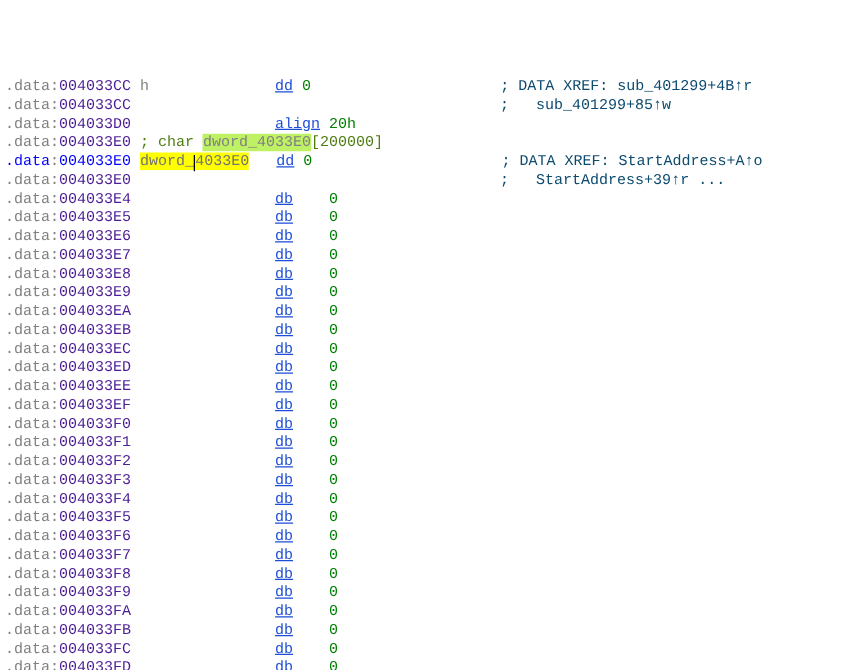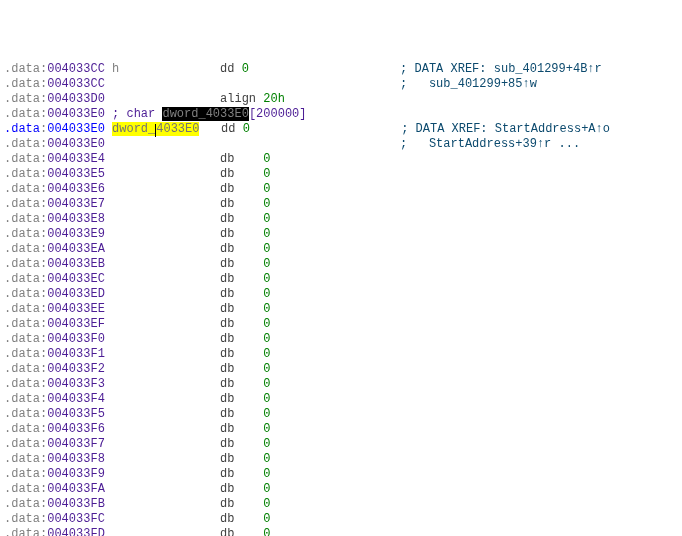--- a/index.html
+++ b/index.html
@@ -11,27 +11,27 @@
     line-height: 15px;
     white-space: pre;
     color: #000000;
   }
   .line { display: block; height: 15px; }
   .seg-gray { color: #808080; }
   .seg-blue { color: #0000ff; }
   .addr-gray { color: #4c1d95; }
   .addr-blue { color: #0000ff; }
   .colon { color: #808080; }
-  .kw { color: #404040; }
+  .kw { color: #1d4ed8; text-decoration: underline; }
   .ident { color: #808080; }
   .num { color: #008000; }
-  .cmt { color: #4c1d95; text-align: center; }
+  .cmt { color: #4d7c0f; text-align: center; }
   .xref { color: #0c4a6e; }
   .hl { background: #ffff00; }
-  .ident-hl { color: #808080; background: #000000; }
+  .ident-hl { color: #808080; background: #bef264; }
   .ident-bold { color: #737373; font-weight: normal; }
   .cursor {
     display: inline-block;
     width: 1px;
     height: 13px;
     background: #000;
     vertical-align: text-bottom;
     position: relative;
     top: 1px;
   }

